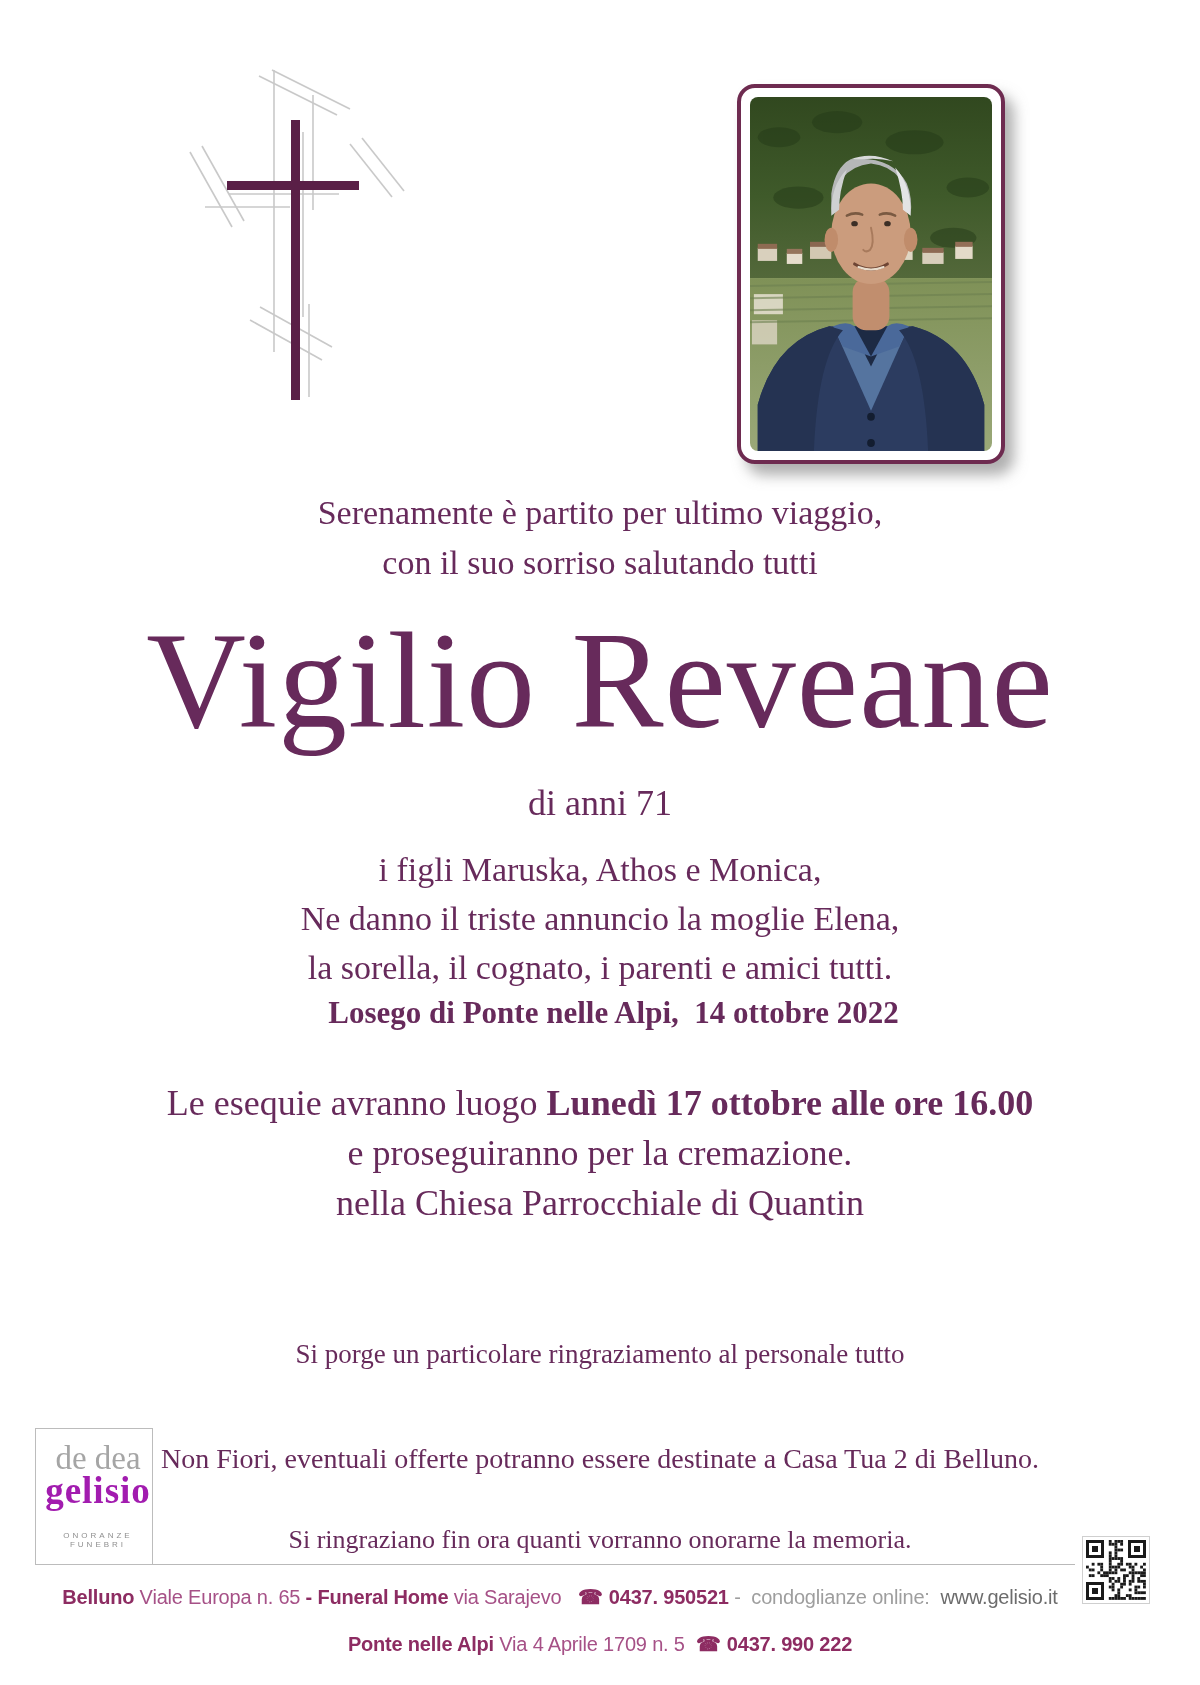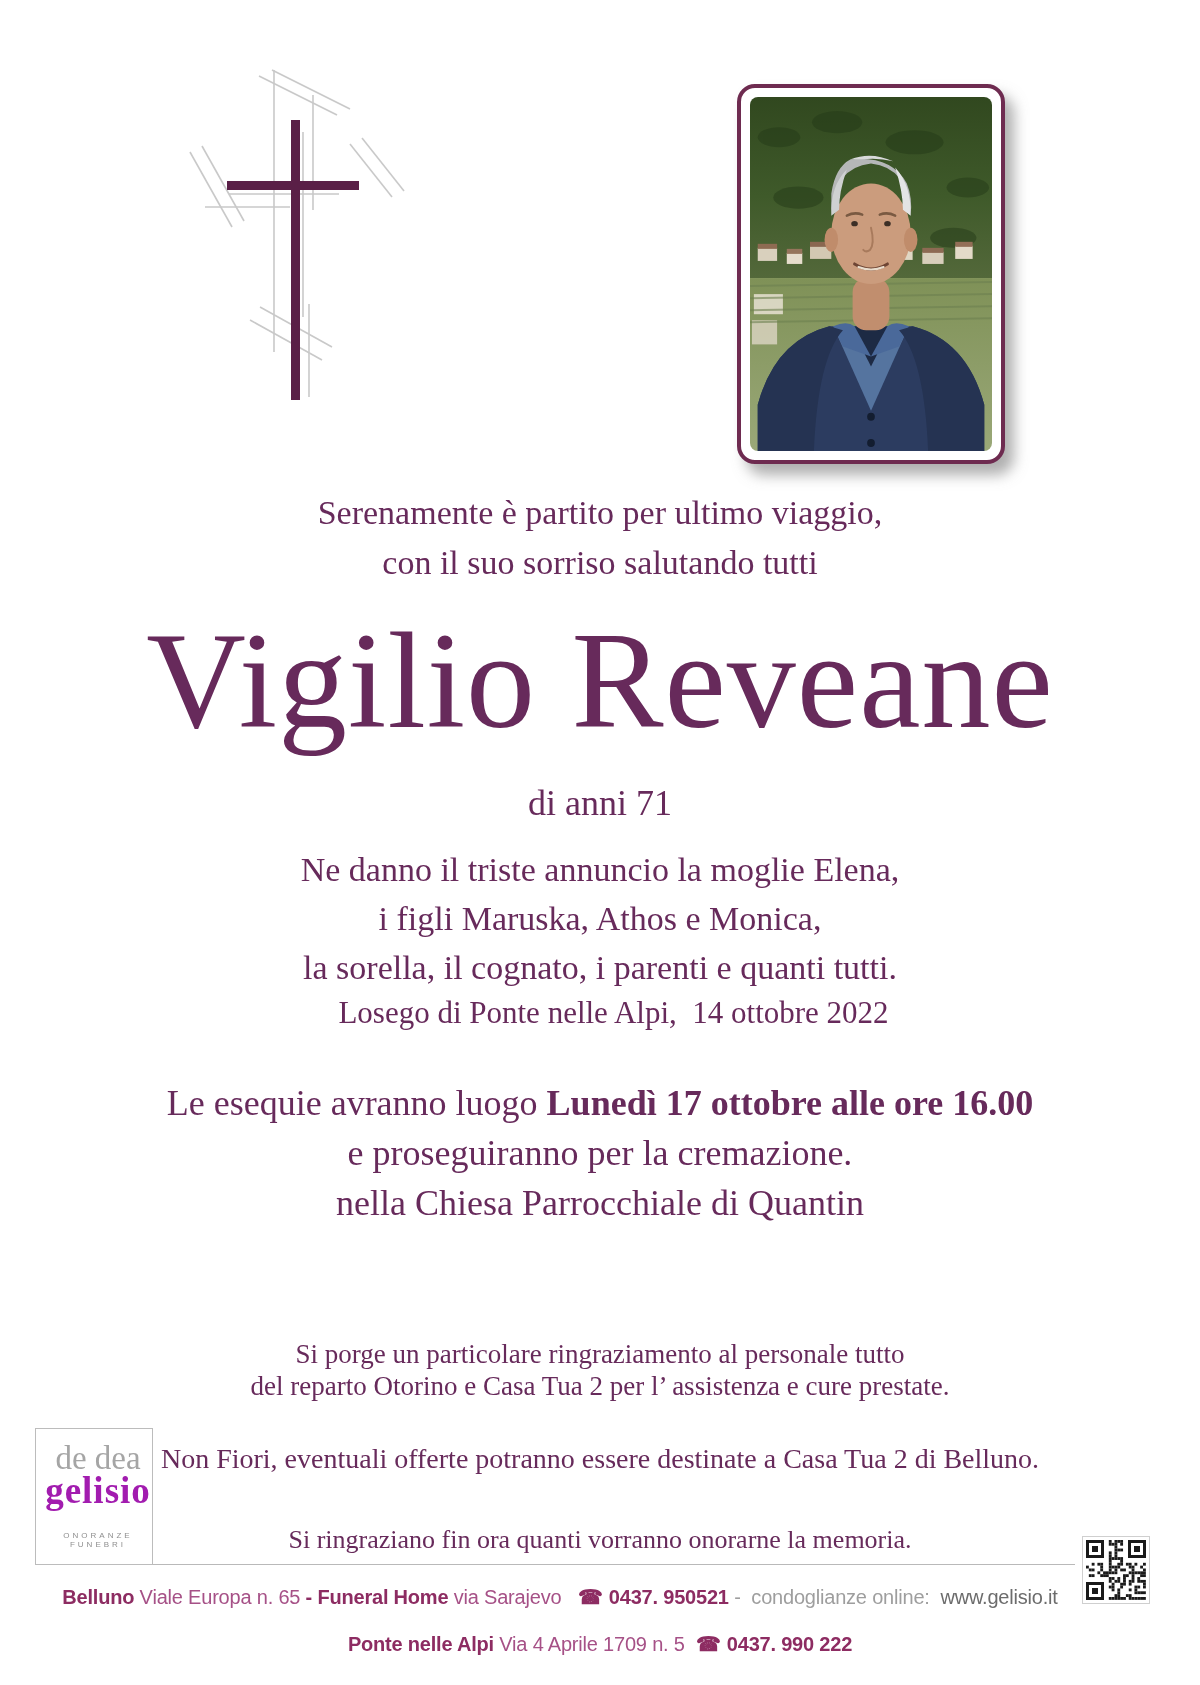--- a/index.html
+++ b/index.html
@@ -16,21 +16,21 @@
          border:4px solid #6e2b50;border-radius:18px;background:#ffffff;padding:9px;
          box-shadow:9px 11px 14px rgba(110,110,110,.55);}
   .photo-inner{width:100%;height:100%;border-radius:8px;overflow:hidden;}
   .photo-inner svg{display:block;width:100%;height:100%;}
 
   
   .epigraph{top:488px;font-size:34px;line-height:50px;}
   .name{top:606px;font-size:138px;line-height:150px;letter-spacing:1px;}
   .age{top:782px;font-size:36px;}
   .announce{top:845px;font-size:34px;line-height:49px;}
-  .dateline{top:995px;font-size:31px;font-weight:normal;white-space:pre-wrap;margin-left:27px;}
+  .dateline{top:995px;font-size:31px;font-weight:bold;white-space:pre-wrap;margin-left:27px;}
   .funeral{top:1078px;font-size:36px;line-height:50px;}
   .funeral b{font-weight:bold;}
   .thanks{top:1338px;font-size:27px;line-height:32px;}
   .flowers{top:1443px;font-size:28px;}
   .memoria{top:1525px;font-size:26px;}
 
   
   .logo-box{left:35px;top:1428px;width:118px;height:137px;box-sizing:border-box;
             border:1px solid #bcbcbc;background:#fff;text-align:center;padding-left:8px;}
   .logo-l1{margin-top:14px;font-size:33px;line-height:30px;color:#a5a5a5;}
@@ -172,36 +172,35 @@
   <div class="abs center epigraph">
     <div>Serenamente è partito per ultimo viaggio,</div>
     <div>con il suo sorriso salutando tutti</div>
   </div>
 
   <div class="abs center name">Vigilio Reveane</div>
 
   <div class="abs center age">di anni 71</div>
 
   <div class="abs center announce">
+    <div>i figli Maruska, Athos e Monica,</div>
     <div>Ne danno il triste annuncio la moglie Elena,</div>
-    <div>i figli Maruska, Athos e Monica,</div>
-    <div>la sorella, il cognato, i parenti e quanti tutti.</div>
+    <div>la sorella, il cognato, i parenti e amici tutti.</div>
   </div>
 
   <div class="abs center dateline">Losego di Ponte nelle Alpi,  14 ottobre 2022</div>
 
   <div class="abs center funeral">
     <div><span>Le esequie avranno luogo </span><b>Lunedì 17 ottobre alle ore 16.00</b></div>
     <div>e proseguiranno per la cremazione.</div>
     <div>nella Chiesa Parrocchiale di Quantin</div>
   </div>
 
   <div class="abs center thanks">
     <div>Si porge un particolare ringraziamento al personale tutto</div>
-    <div>del reparto Otorino e Casa Tua 2 per l’ assistenza e cure prestate.</div>
   </div>
 
   <div class="abs center flowers">Non Fiori, eventuali offerte potranno essere destinate a Casa Tua 2 di Belluno.</div>
 
   <div class="abs center memoria">Si ringraziano fin ora quanti vorranno onorarne la memoria.</div>
 
   <div class="abs logo-box">
     <div class="logo-l1">de dea</div>
     <div class="logo-l2">gelisio</div>
     <div class="logo-sub">ONORANZE FUNEBRI</div>

